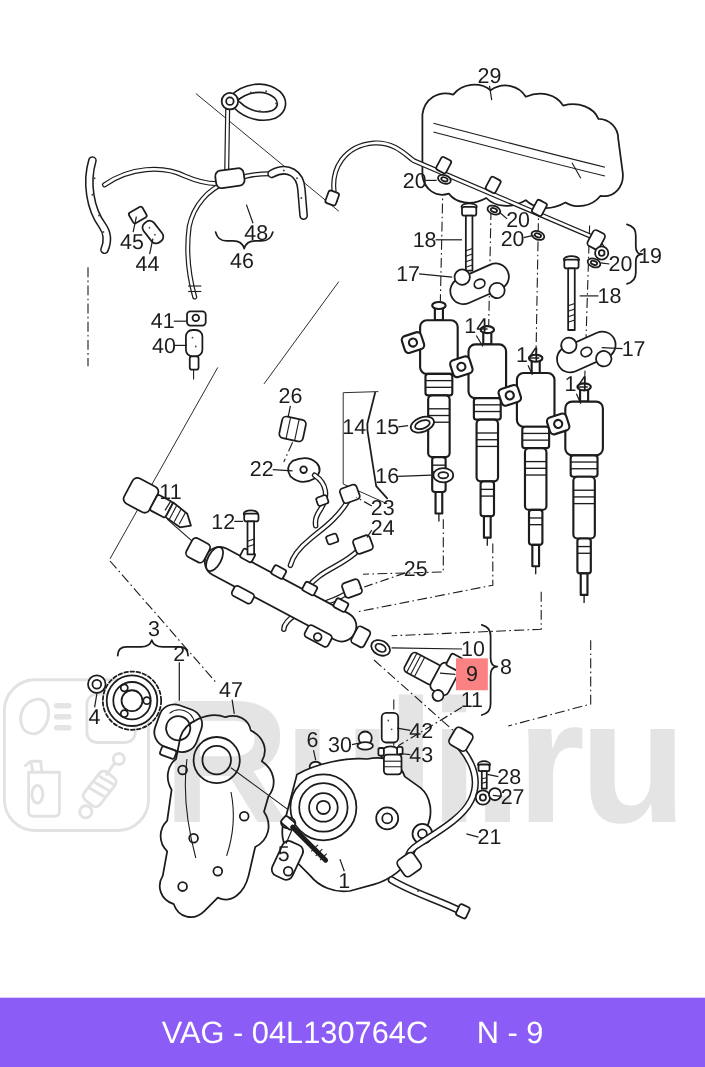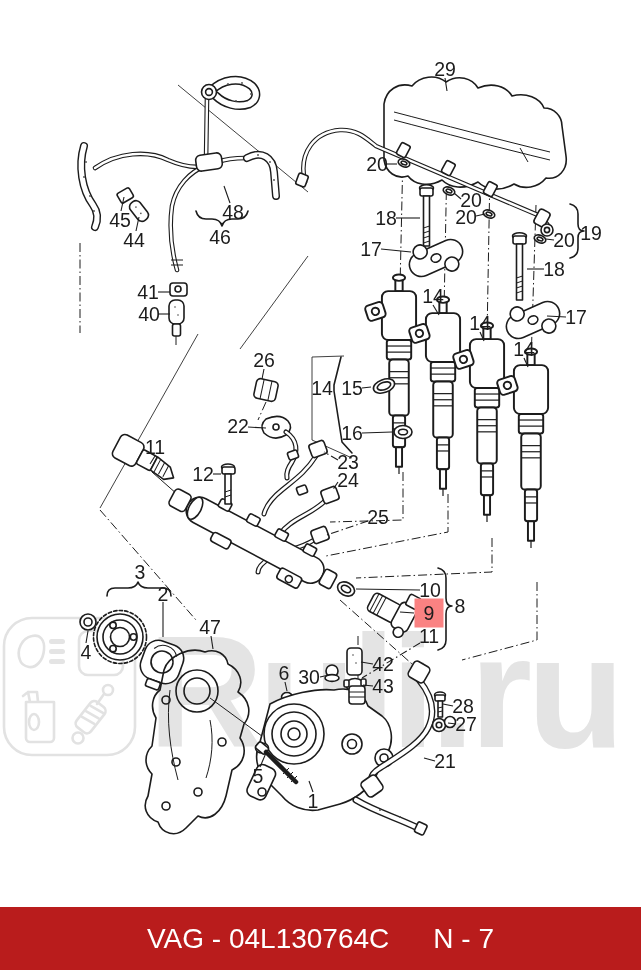--- a/index.html
+++ b/index.html
@@ -607,17 +607,17 @@
         </g>
         <g>
           <text class="lbl" x="148" y="298.5">41</text>
         </g>
         <g>
           <text class="lbl" x="149" y="320.5">40</text>
         </g>
       </g>
   </svg>
 
-  <div class="footer" style="background: #b91c1c; color: rgb(255, 255, 255);">
+  <div class="footer" style="background: #8b5cf6; color: rgb(255, 255, 255);">
     <span>VAG - 04L130764C</span>
-    <span>N - 7</span>
+    <span>N - 9</span>
   </div>
 </div>
 
 </body></html>

